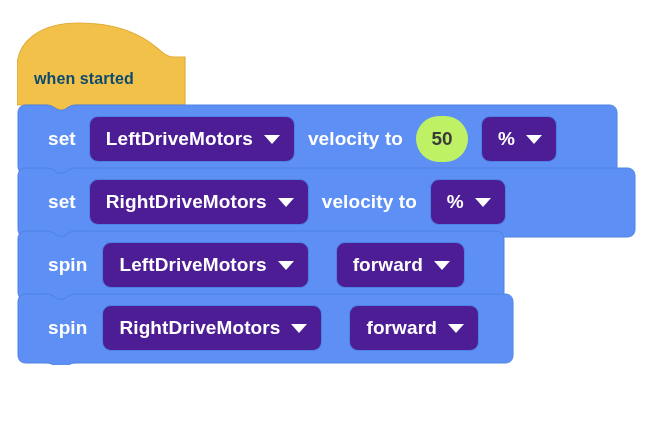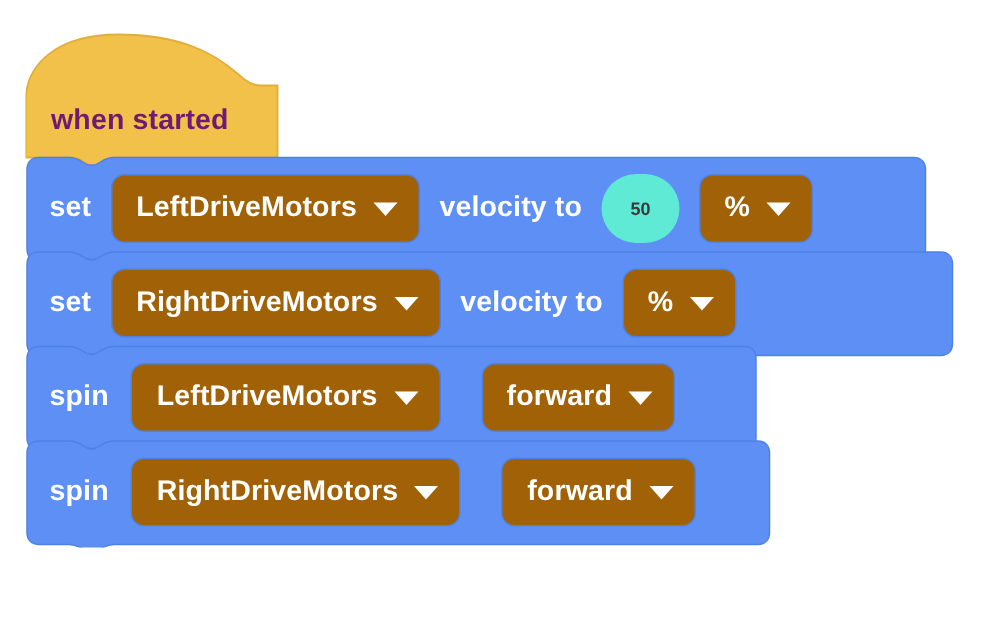--- a/index.html
+++ b/index.html
@@ -31,23 +31,23 @@
   .hat-svg {
     position: absolute;
     left: 0;
     top: 0;
     display: block;
   }
   .hat-label {
     position: absolute;
     left: 17px;
     top: 48px;
-    font-size: 19px;
-    font-weight: bold;
-    color: #701a75;
+    font-size: 16px;
+    font-weight: bold;
+    color: #0c4a6e;
     letter-spacing: 0.1px;
     white-space: nowrap;
   }
 
   
   .block-row {
     position: relative;
     height: 69px;
     margin-top: -6px;
   }
@@ -57,42 +57,42 @@
     top: 0;
     display: block;
   }
   .block-content {
     position: absolute;
     left: 0;
     top: 7px;
     height: 56px;
     display: flex;
     align-items: center;
-    padding-left: 16px;
+    padding-left: 31px;
     gap: 13px;
     box-sizing: border-box;
   }
 
   .block-word {
     font-size: 19px;
     font-weight: bold;
     color: #ffffff;
     white-space: nowrap;
     letter-spacing: 0.1px;
   }
 
   
   .dropdown {
     display: flex;
     align-items: center;
     gap: 11px;
     height: 46px;
     padding: 0 14px 0 16px;
     box-sizing: border-box;
-    background: #a16207;
+    background: #4c1d95;
     border: 1.5px solid #4E82E2;
     border-radius: 9px;
     white-space: nowrap;
   }
   .dropdown .dd-text {
     font-size: 19px;
     font-weight: bold;
     color: #ffffff;
     letter-spacing: 0.1px;
   }
@@ -108,23 +108,23 @@
 
   
   .num-oval {
     display: flex;
     align-items: center;
     justify-content: center;
     min-width: 52px;
     height: 46px;
     padding: 0 10px;
     box-sizing: border-box;
-    background: #5eead4;
+    background: #bef264;
     border-radius: 26px;
-    font-size: 12px;
+    font-size: 19px;
     font-weight: bold;
     color: #3b3b3b;
   }
 </style>
 </head>
 <body>
 
 <div id="stack">
 
   <div class="hat-block">

